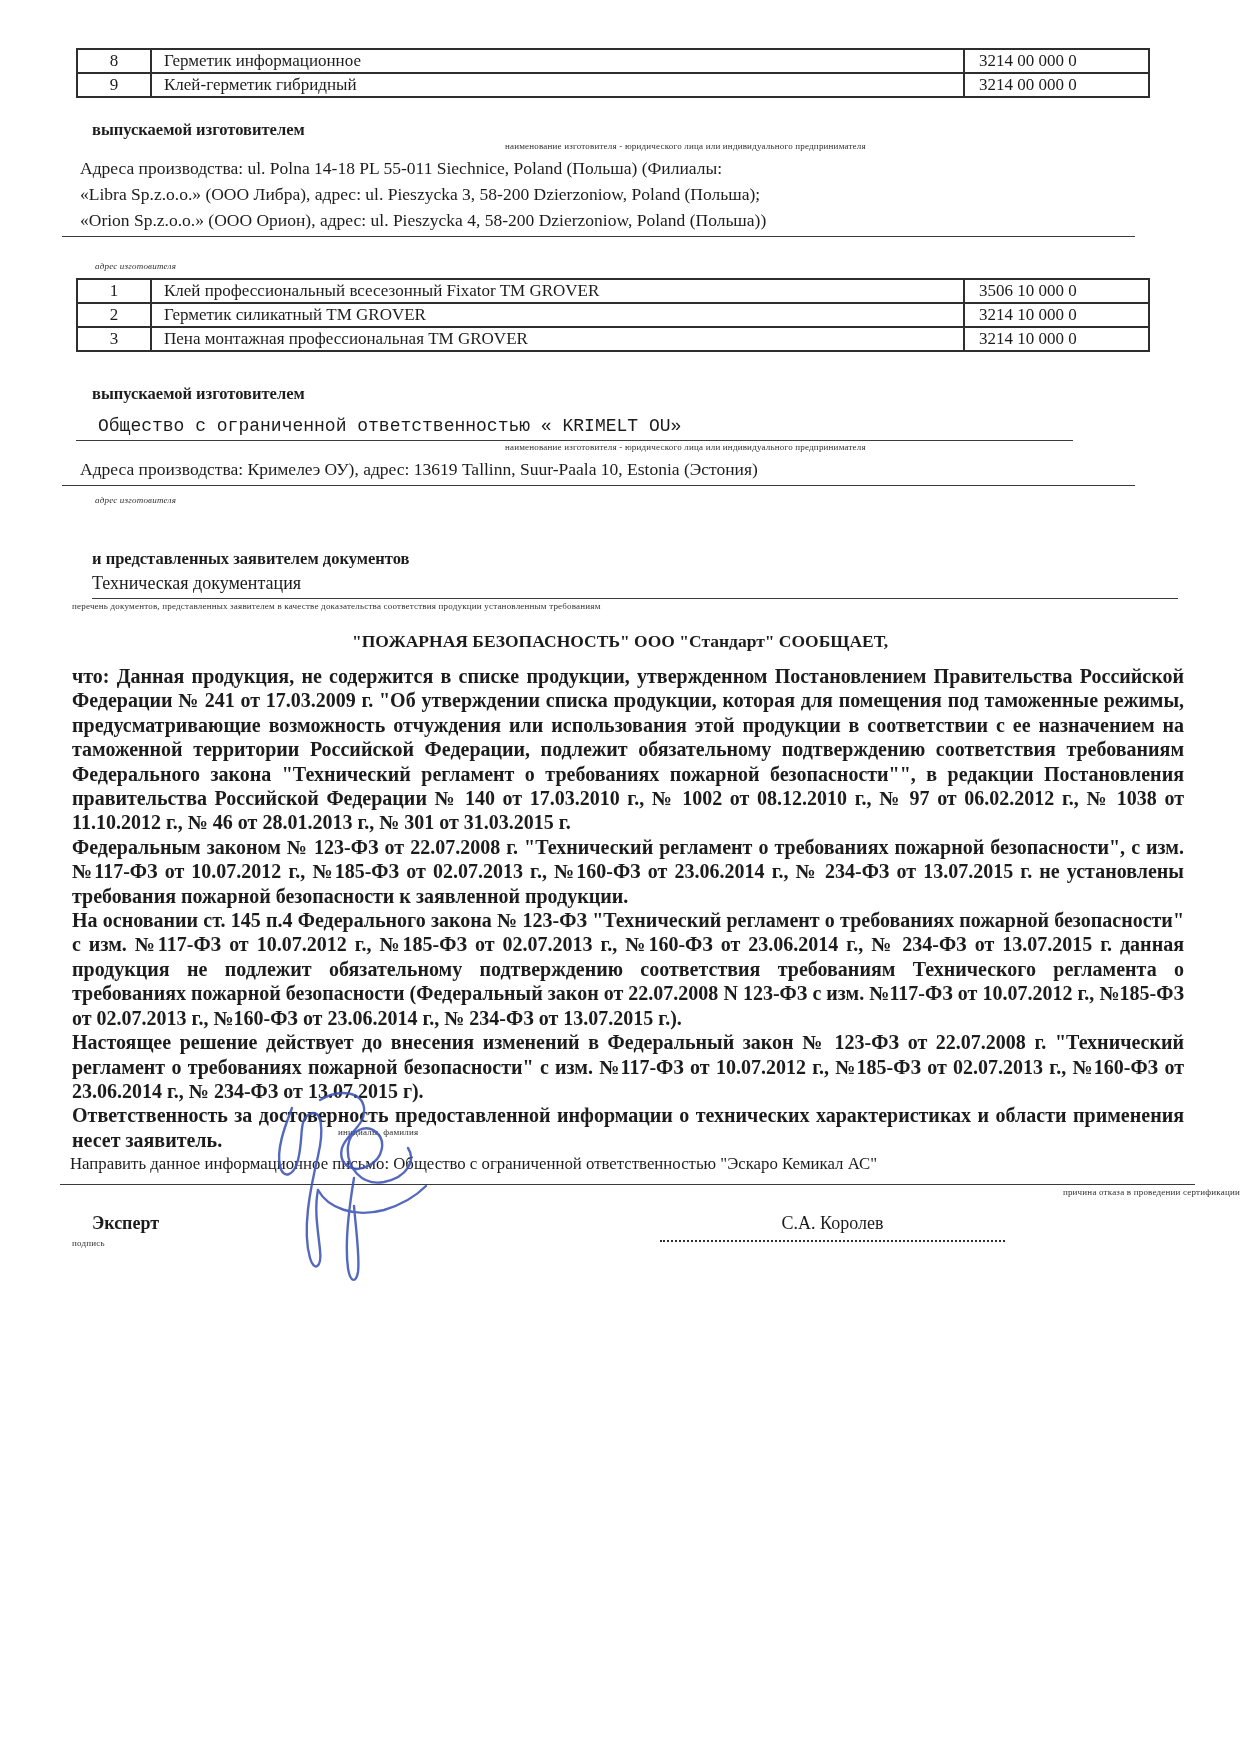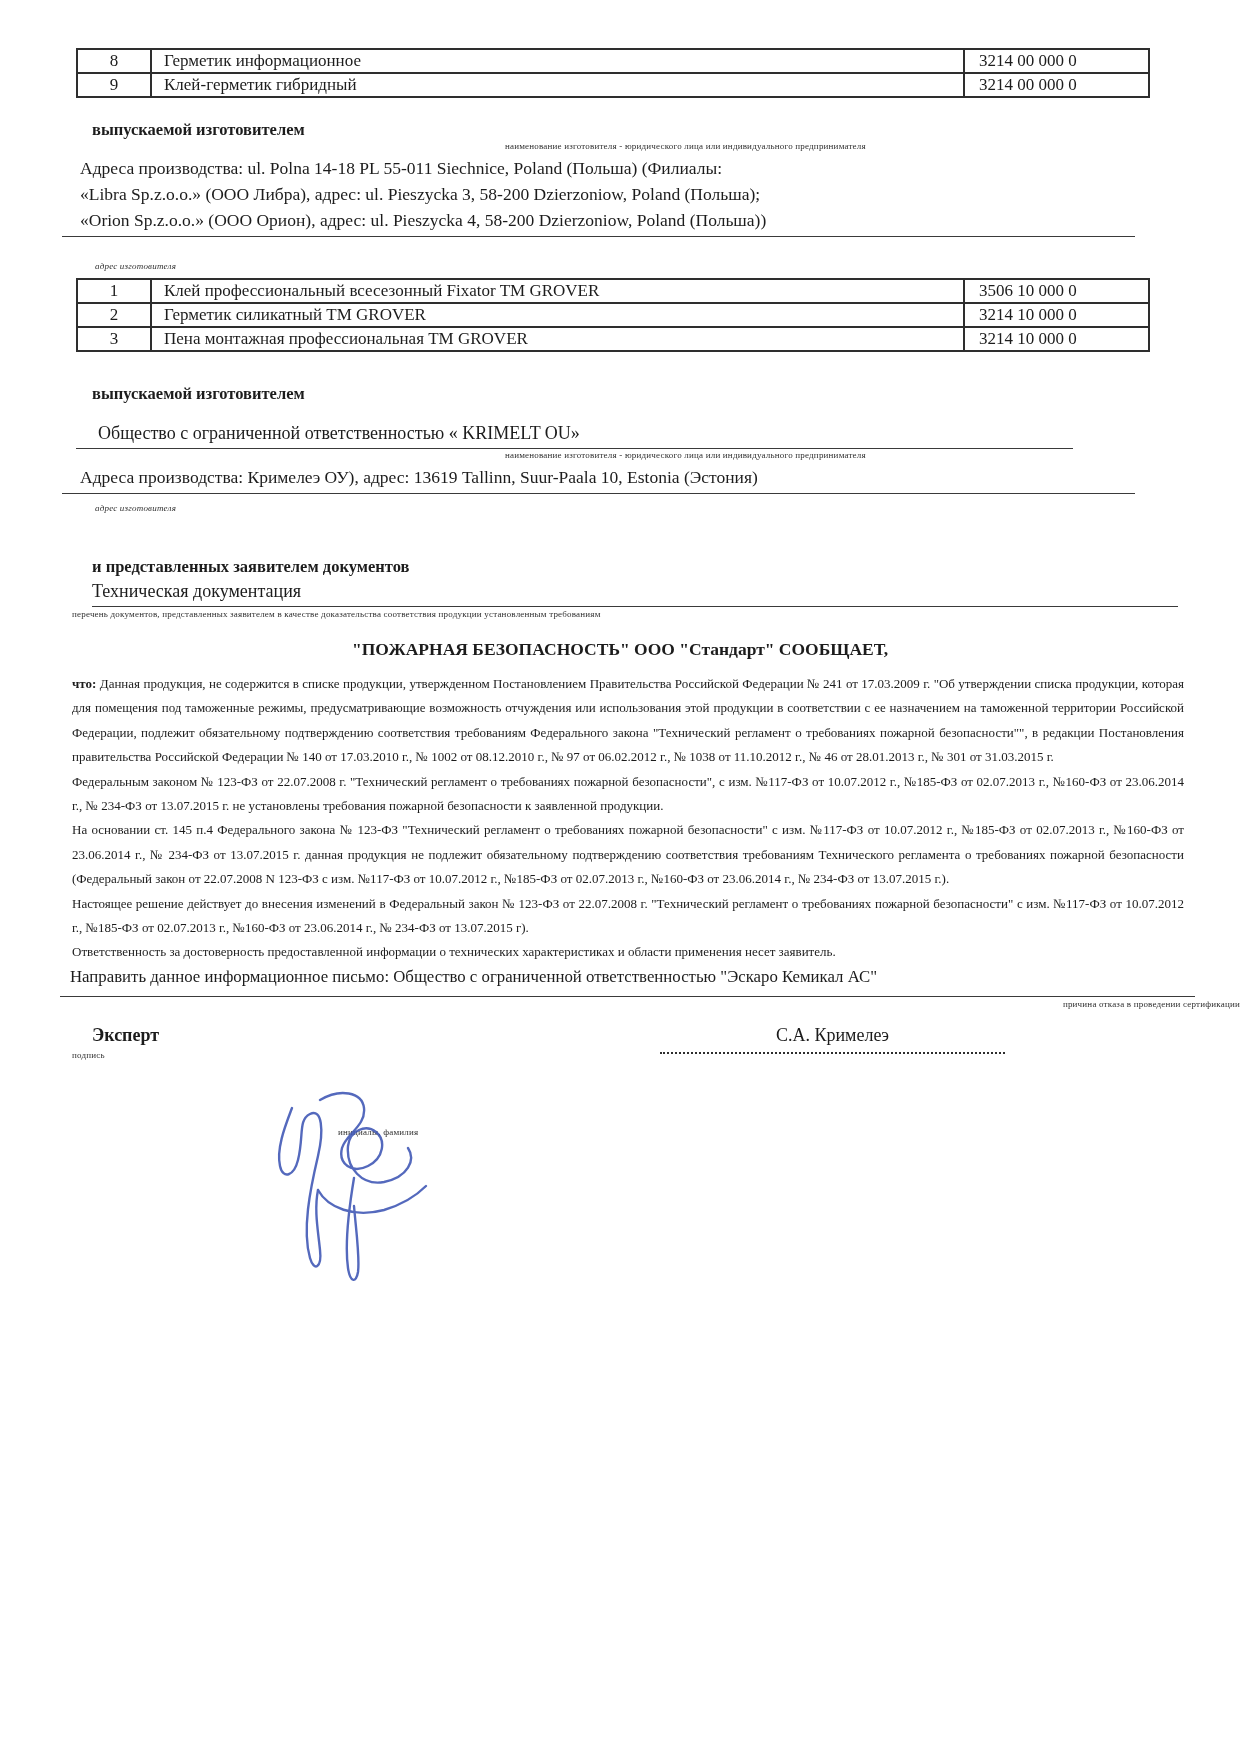--- a/index.html
+++ b/index.html
@@ -70,23 +70,24 @@
     margin-right: 60px;
   }
   .statement-title {
     text-align: center;
     font-weight: bold;
     font-size: 17.5px;
   }
   .body-text {
     margin-left: 72px;
     width: 1112px;
-    font-size: 13px;
+    font-size: 20px;
     line-height: 24.4px;
     text-align: justify;
+    font-weight: bold;
   }
   .body-text p { margin: 0; }
   .forward-line {
     margin-left: 60px;
     width: 1125px;
     font-size: 16.8px;
     line-height: 24.4px;
     padding: 0 0 7px 10px;
     border-bottom: 1.2px solid #3a3a3a;
   }
@@ -168,21 +169,21 @@
     <tr>
       <td class="col-num">3</td>
       <td class="col-name">Пена монтажная профессиональная TM GROVER</td>
       <td class="col-code">3214 10 000 0</td>
     </tr>
   </tbody>
     </table>
 
   <div class="sec-heading" style="margin-top:32px;">выпускаемой изготовителем</div>
 
-  <div class="mfr-line" style="margin-top:19px;">Общество с ограниченной ответственностью « KRIMELT OU»</div>
+  <div class="mfr-line" style="margin-top:12px;font-family:Liberation Mono, monospace;">Общество с ограниченной ответственностью « KRIMELT OU»</div>
   <div class="small-note note-mfr">наименование изготовителя - юридического лица или индивидуального предпринимателя</div>
 
   <div class="addr-block" style="margin-top:2px;">
     <div>Адреса производства: Кримелеэ ОУ), адрес: 13619 Tallinn, Suur-Paala 10, Estonia (Эстония)</div>
   </div>
   <div class="small-note note-addr" style="margin-top:9px;">адрес изготовителя</div>
 
   <div class="sec-heading" style="margin-top:44px;">и представленных заявителем документов</div>
   <div class="docs-value" style="margin-top:4px;">Техническая документация</div>
   <div class="small-note" style="margin-left:72px; margin-top:2px;">перечень документов, представленных заявителем в качестве доказательства соответствия продукции установленным требованиям</div>
@@ -199,21 +200,21 @@
 
   <div class="forward-line">Направить данное информационное письмо:  Общество с ограниченной ответственностью  "Эскаро Кемикал АС"</div>
   <div class="small-note forward-note">причина отказа в проведении сертификации</div>
 
   <div class="footer-row">
     <div class="expert-block">
       <div class="expert-label">Эксперт</div>
       <div class="small-note expert-note">подпись</div>
     </div>
     <div class="name-block">
-      <div class="expert-name">С.А. Кримелеэ</div>
+      <div class="expert-name">С.А. Королев</div>
     </div>
   </div>
 
   <div class="small-note initials-note">инициалы, фамилия</div>
 
   <svg class="signature-svg" width="190" height="200" viewBox="0 0 190 200">
     <g fill="none" stroke="#3d55b4" stroke-width="2.4" stroke-linecap="round" opacity="0.88">
       <path d="M34,18 C28,34 18,58 22,76 C25,90 36,86 40,70 C46,46 40,30 52,24 C64,18 66,40 60,66 C52,100 44,140 52,168 C56,182 64,178 62,160 C60,140 56,120 60,100"></path>
       <path d="M62,10 C82,-2 104,2 106,18 C108,36 88,44 84,58 C80,74 94,84 110,76 C126,68 128,50 118,42 C108,34 92,40 90,56 C88,78 104,96 126,92 C150,87 158,70 150,58"></path>
       <path d="M60,100 C70,118 96,128 126,120 C146,114 160,104 168,96"></path>

